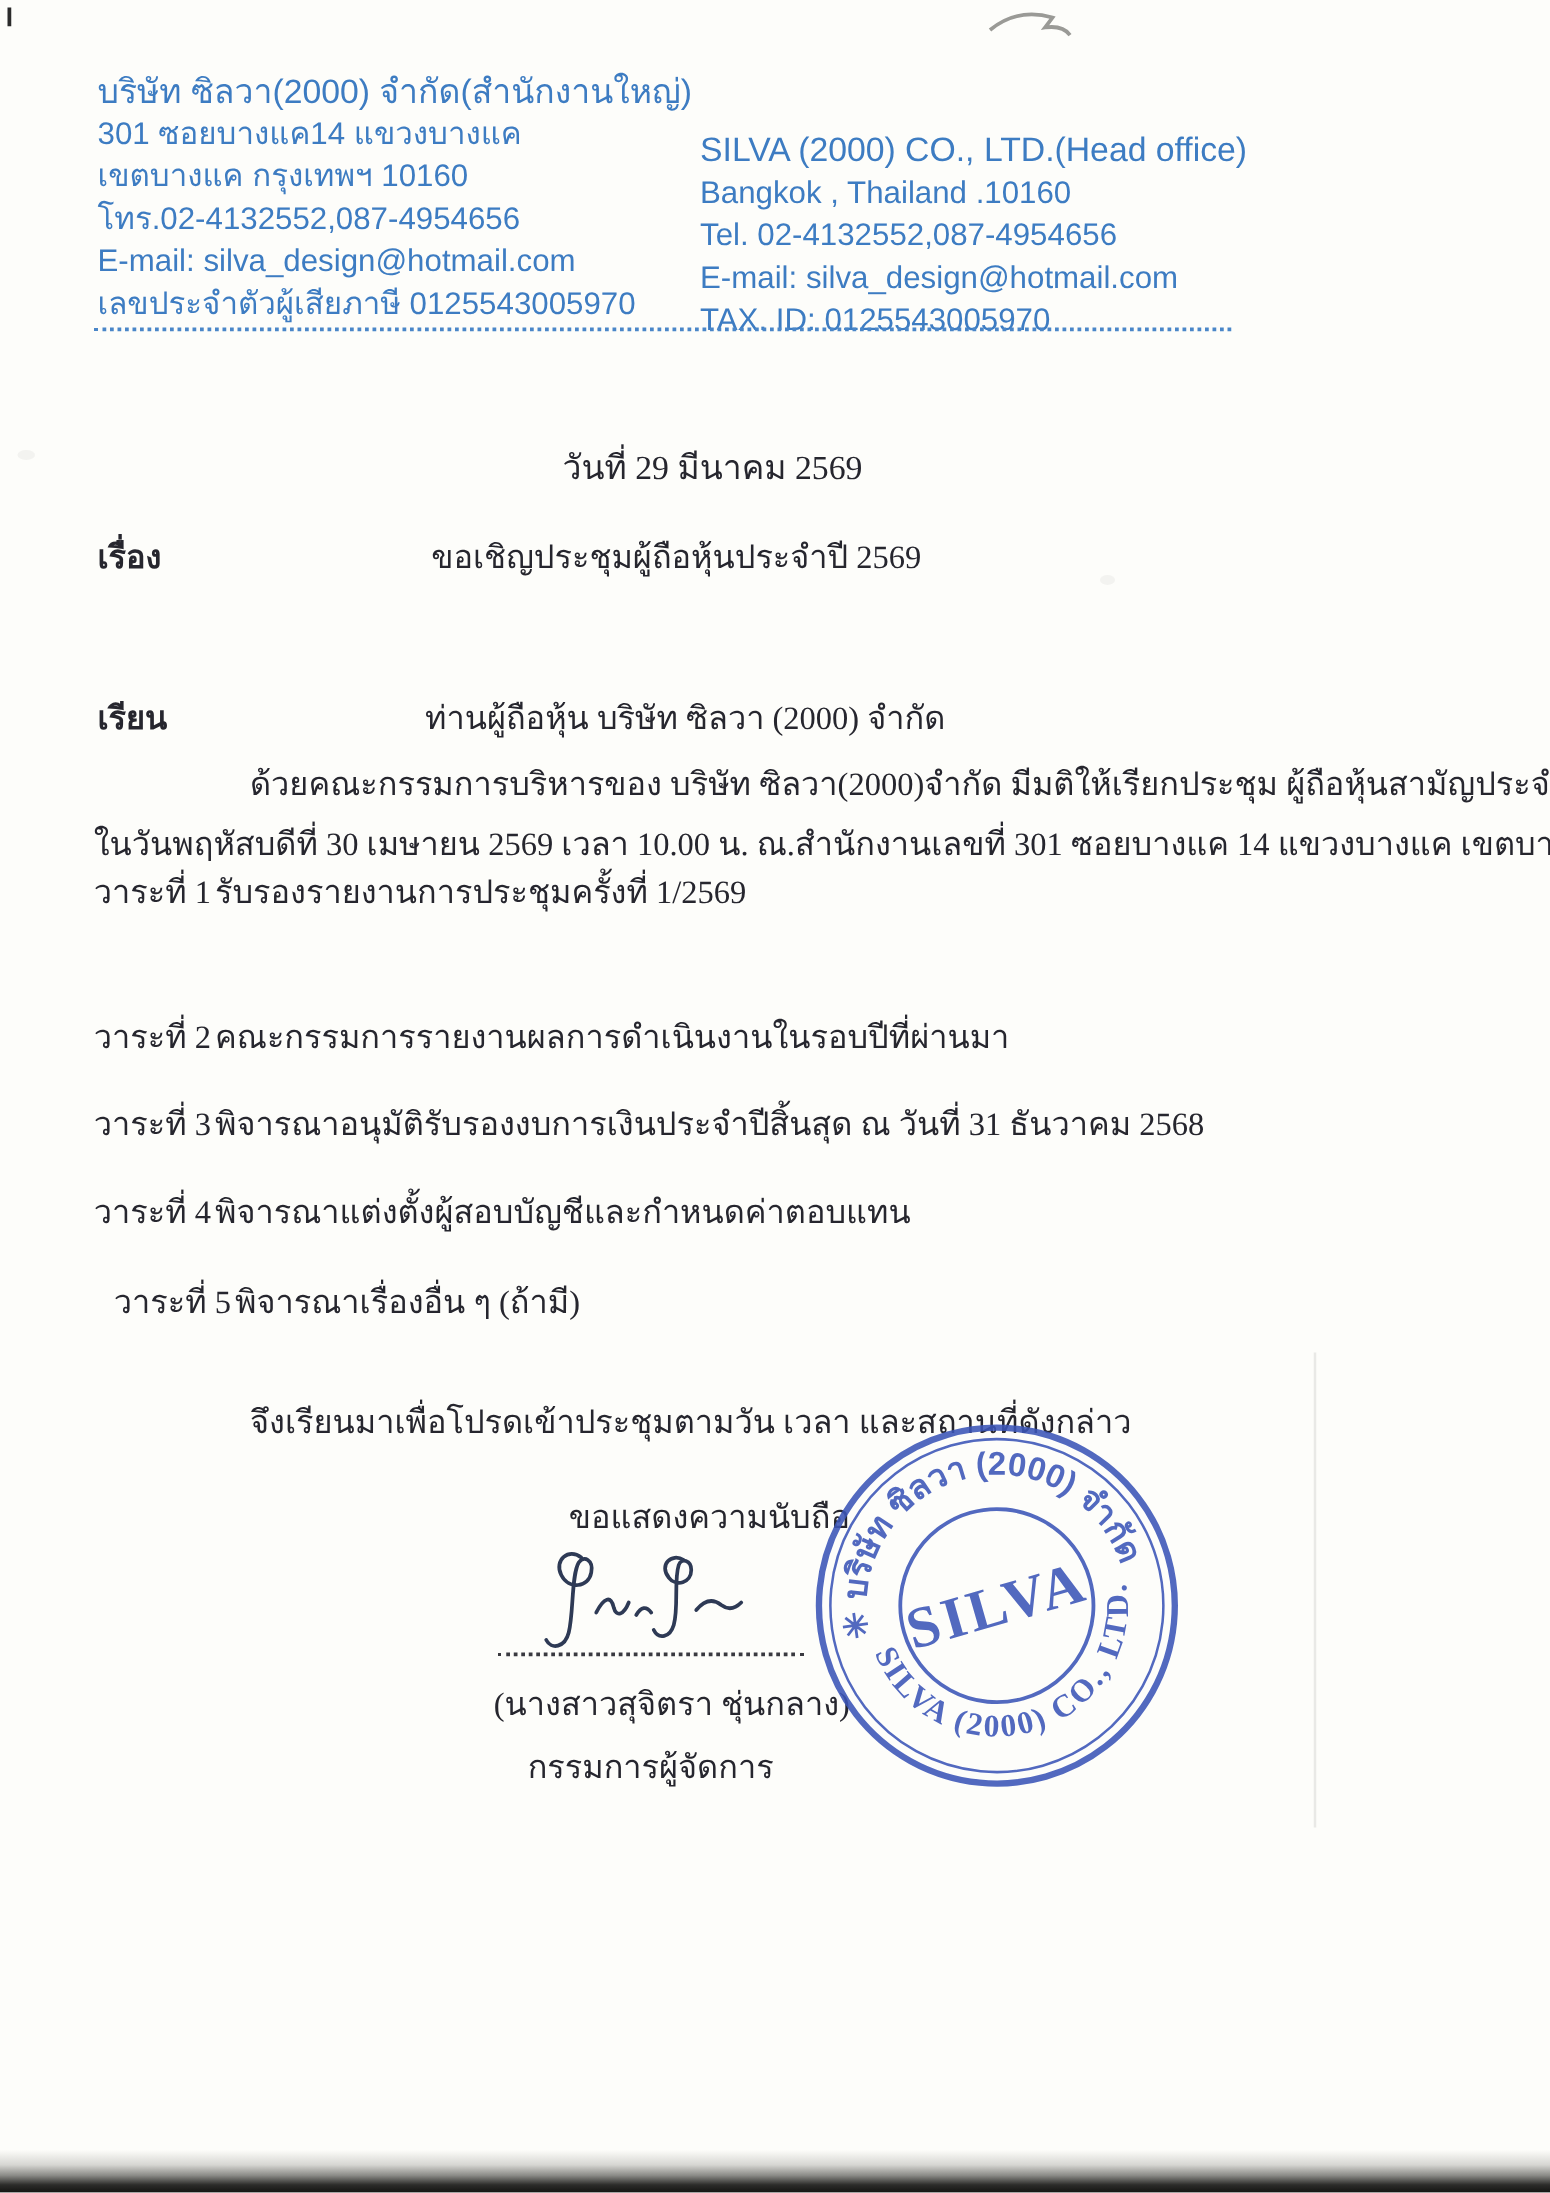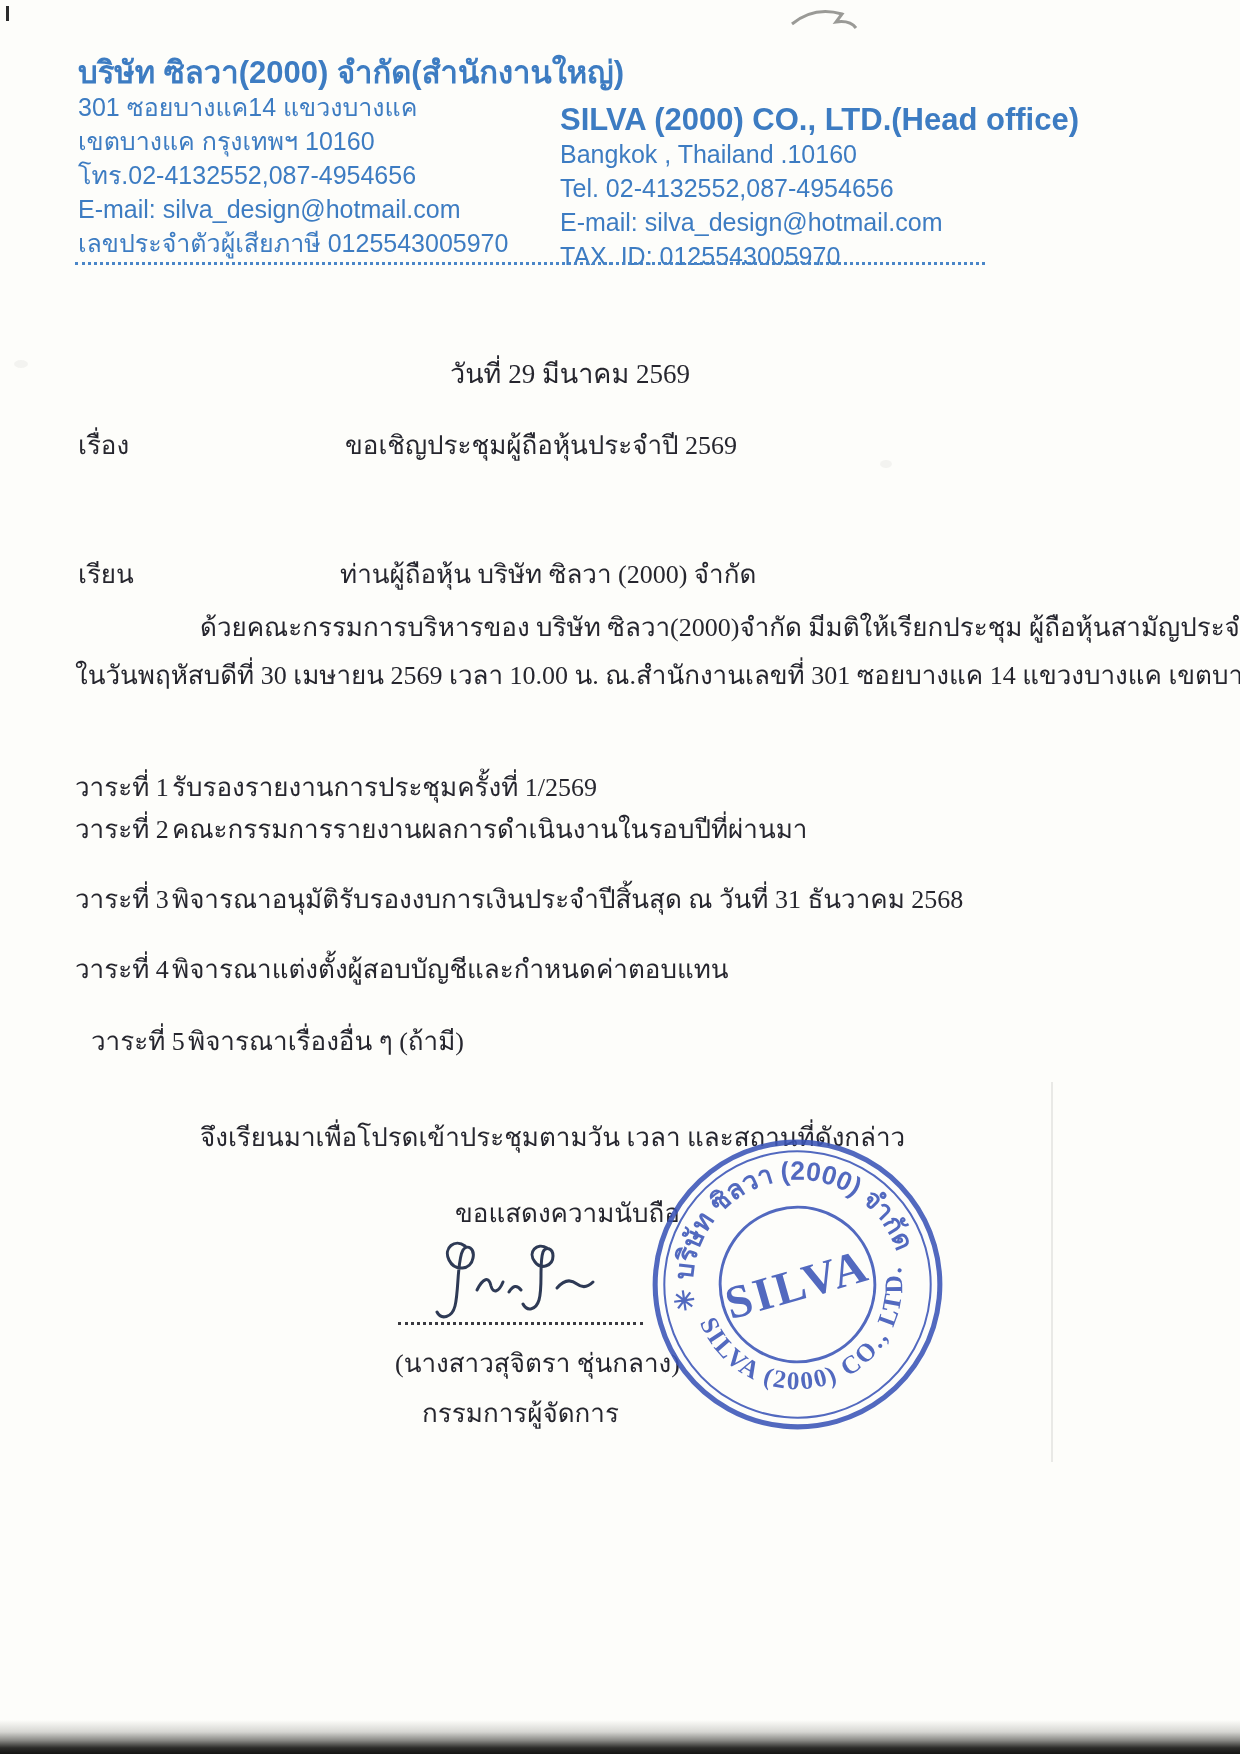--- a/index.html
+++ b/index.html
@@ -16,38 +16,38 @@
   .hdr{
     position:absolute;
     font-family:"Liberation Sans", sans-serif;
     color:#3d7cc2;
     font-size:25px;
     line-height:34px;
     white-space:nowrap;
   }
   .hdr-left{left:78px;top:56px;}
   .hdr-right{left:560px;top:56px;margin-top:47px;}
-  .hdr .co{font-size:31px;font-weight:700;text-align:center;}
+  .hdr .co{font-size:27px;font-weight:400;text-align:center;}
   .dotted-sep{
     position:absolute;left:75px;top:262px;width:910px;height:0;
     border-bottom:3px dotted #4a86c8;
   }
   
   .txt{position:absolute;white-space:nowrap;font-size:26px;}
   .date-line{left:450px;top:352px;font-size:27px;}
-  .lbl{left:78px;}
+  .lbl{left:78px;font-weight:bold;}
   .subject-lbl{top:424px;}
   .subject-txt{left:345px;top:424px;}
   .to-lbl{top:553px;}
   .to-txt{left:340px;top:553px;}
   .body1{left:200px;top:606px;}
   .body2{left:75px;top:654px;}
   .agenda-lbl{left:75px;}
   .agenda-txt{left:172px;}
-  .a1{top:766px;}
+  .a1{top:692px;}
   .a2{top:808px;}
   .a3{top:878px;}
   .a4{top:948px;}
   .a5{top:1020px;margin-left:16px;}
   .closing{left:200px;top:1116px;}
   .salute{left:455px;top:1192px;}
   .sig-dots{
     position:absolute;left:398px;top:1322px;width:245px;height:0;
     border-bottom:3px dotted #3a3a40;
   }

